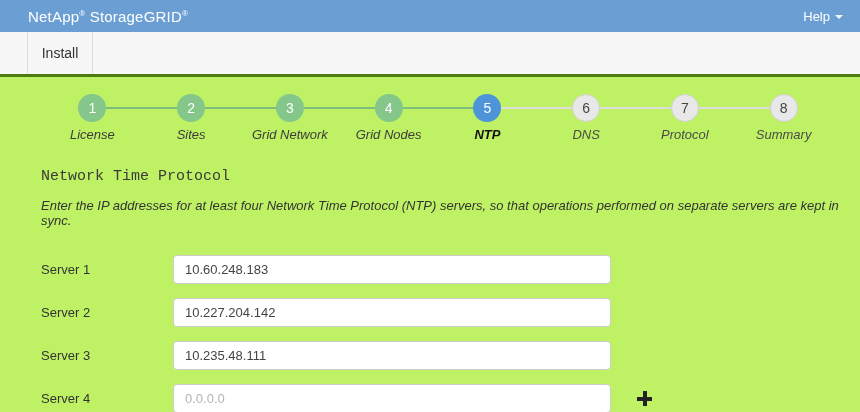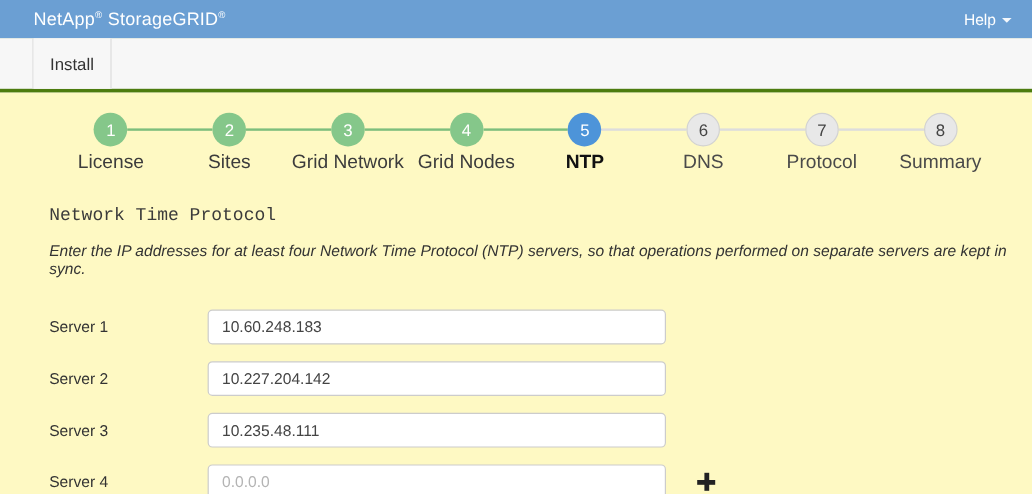--- a/index.html
+++ b/index.html
@@ -3,21 +3,21 @@
 <meta charset="utf-8">
 <style>
   * { margin:0; padding:0; box-sizing:border-box; }
   html,body { width:860px; height:412px; }
   body {
     font-family:"Liberation Sans", sans-serif;
     background:#ffffff;
     color:#333;
     overflow:hidden;
   }
-  .app { width:860px; height:412px; position:relative; background:#fef9c3; }
+  .app { width:860px; height:412px; position:relative; background:#bef264; }
 
   
   .hdr {
     height:32px; background:#6b9fd3;
     display:flex; align-items:center; justify-content:space-between;
     color:#fff;
   }
   .brand { padding-left:28px; font-size:15px; letter-spacing:0.2px; }
   .brand sup { font-size:8px; vertical-align:super; line-height:0; }
   .help { padding-right:17px; font-size:13px; cursor:pointer; display:flex; align-items:center; }
@@ -53,34 +53,34 @@
   .connector.done { background:#7dbe7d; }
   .connector.todo { background:#dddddd; }
   .circle {
     width:28px; height:28px; border-radius:50%;
     font-size:14px; text-align:center; line-height:28px;
     position:relative; z-index:2; cursor:pointer;
   }
   .step.completed .circle { background:#85c78a; color:#fff; }
   .step.active .circle { background:#4d94d9; color:#fff; }
   .step.pending .circle { background:#e8e8e8; border:1px solid #d2d2d2; color:#444; line-height:26px; }
-  .step-label { margin-top:5px; font-size:16px; color:#3c3c3c; white-space:nowrap; }
+  .step-label { margin-top:5px; font-size:13px; color:#3c3c3c; white-space:nowrap;font-style:italic; }
   .step.active .step-label { font-weight:bold; color:#111; }
   .step.pending .step-label { color:#4a4a4a; }
 
   
   .content { padding:26px 0 0 41px; }
   .section-title { font-size:15px; font-weight:normal; color:#3b3b3b;font-family:Liberation Mono, monospace; }
   .section-desc { margin-top:13px; font-size:13px; color:#333;font-style:italic; }
 
   .ntp-form { margin-top:27px; }
   .form-row { display:flex; align-items:center; margin-bottom:14px; height:29px; }
   .form-label { width:106px; text-align:left; font-size:13px; color:#333; }
   .form-input {
-    margin-left:26px; width:382px; height:29px;
+    margin-left:26px; width:438px; height:29px;
     border:1px solid #ccc; border-radius:4px;
     padding:0 11px; font-size:13px; color:#444;
     font-family:"Liberation Sans", sans-serif;
     background:#fff; outline:none;
   }
   .form-input::placeholder { color:#b4b4b4; opacity:1; }
 
   .add-btn {
     margin-left:26px; width:15px; height:15px; position:relative; cursor:pointer;
     display:inline-block;

